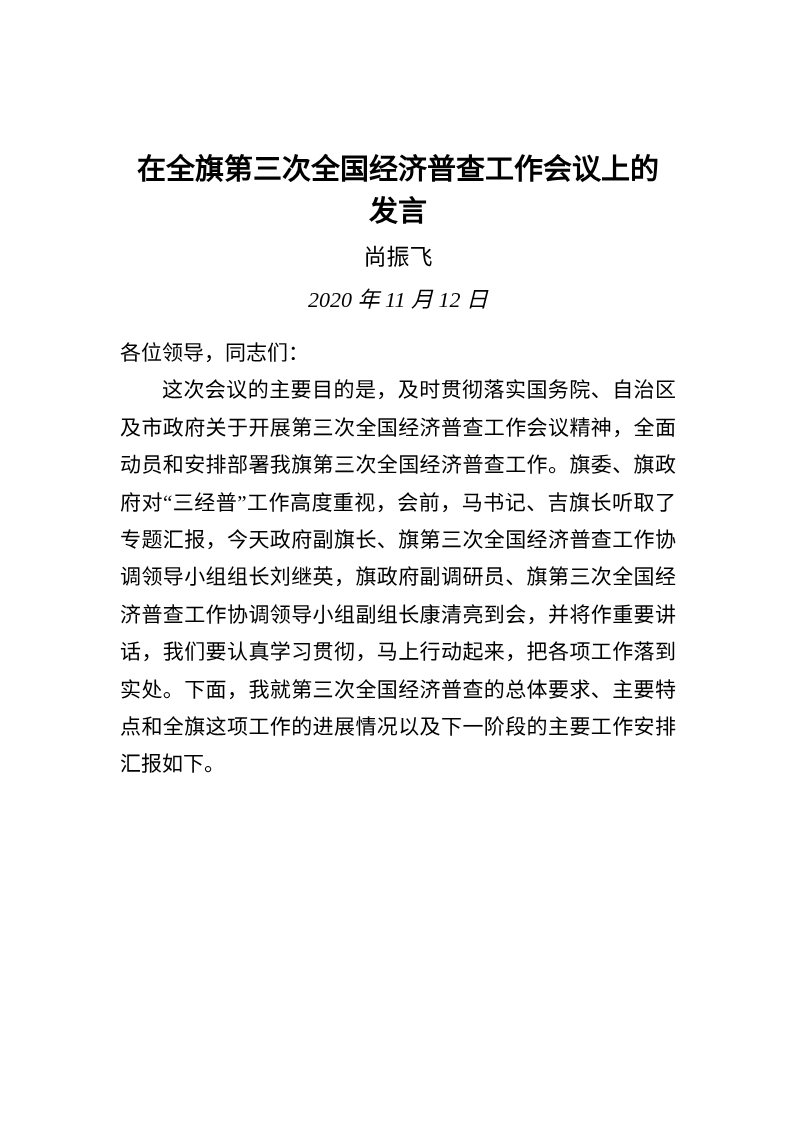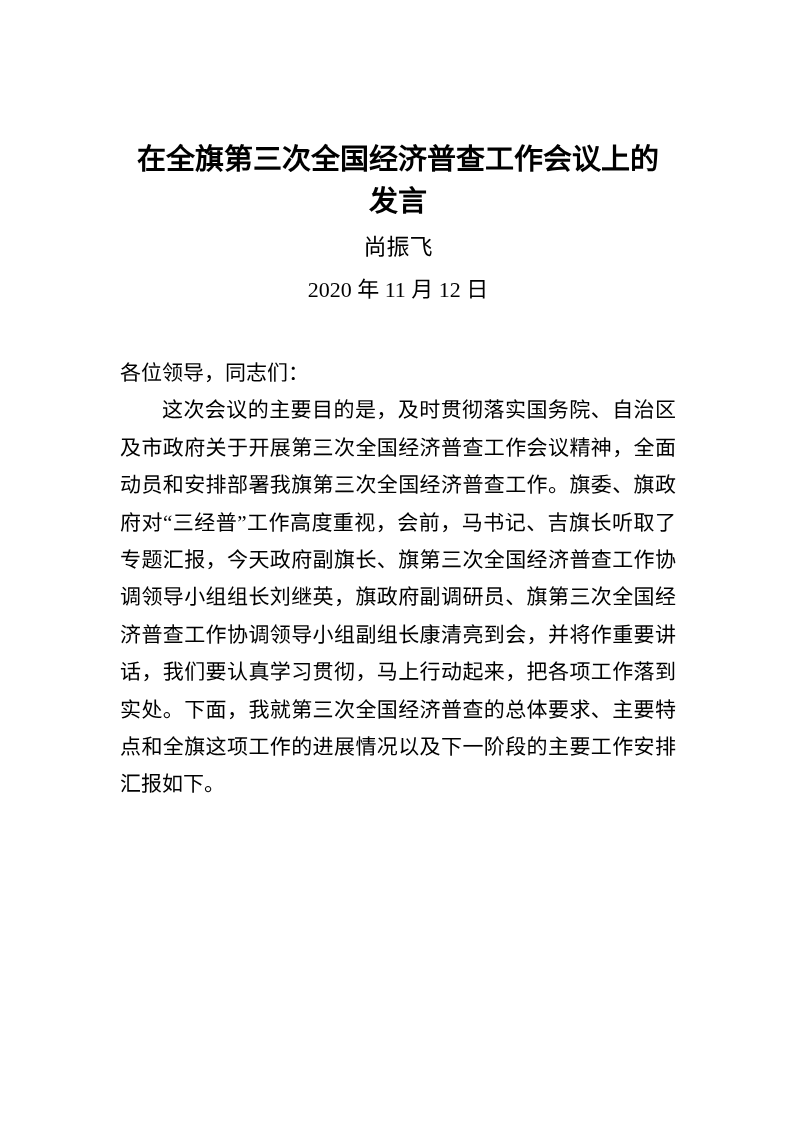--- a/index.html
+++ b/index.html
@@ -13,41 +13,42 @@
     height: 1122px;
     background: #ffffff;
     box-sizing: border-box;
     padding: 138px 117px 0 120px;
     overflow: hidden;
     color: #000000;
     font-family: "Liberation Serif", "DejaVu Serif", serif;
   }
   .title {
     max-width: 540px;
-    margin: 0 auto;
+    margin: 10px auto;
     font-size: 29px;
     line-height: 42px;
     font-weight: bold;
     text-align: center;
     font-family: "Liberation Serif", "DejaVu Serif", serif;
   }
   .author {
     margin-top: 12px;
     font-size: 23px;
     line-height: 28px;
     text-align: center;
   }
   .date {
     margin-top: 13px;
     font-size: 22px;
     line-height: 30px;
     text-align: center;
+    font-style: italic;
   }
   .doc-body {
-    margin-top: 50px;
+    margin-top: 20px;
     font-size: 21px;
     line-height: 37.4px;
     text-align: justify;
     text-justify: inter-ideograph;
   }
   .doc-body p {
     margin: 0;
   }
   .para-indent {
     text-indent: 2em;

